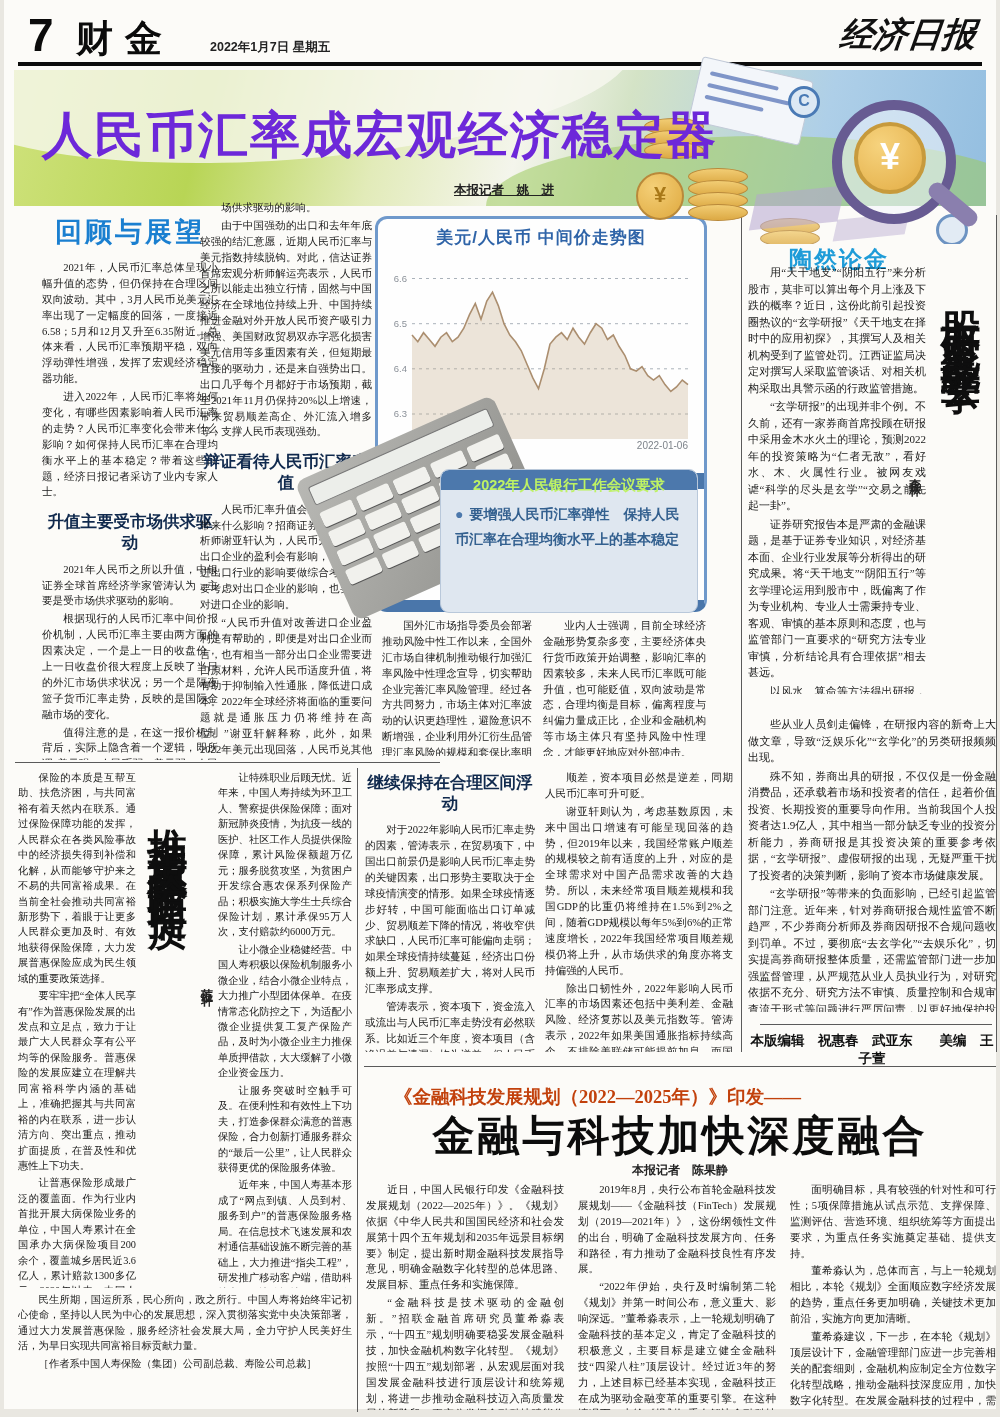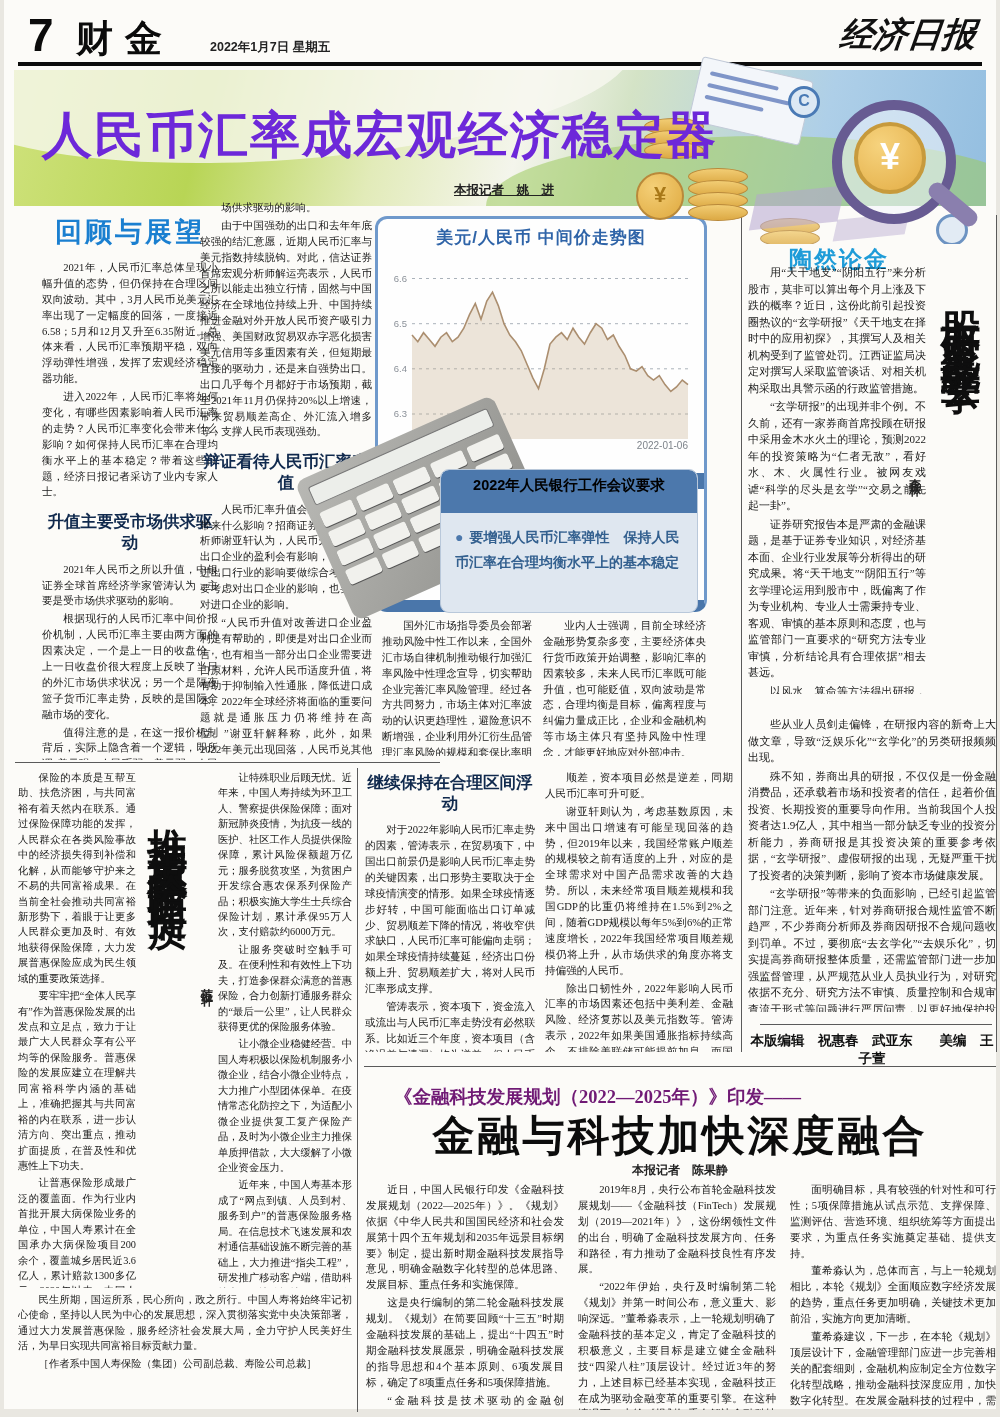--- a/index.html
+++ b/index.html
@@ -40,41 +40,41 @@
   .body-col p{margin:0 0 2px;text-indent:2em;}
   .subhead{font:700 16.5px/1.25 "Liberation Sans",sans-serif;text-align:center;color:#10294d;margin:11px 0 9px;text-indent:0 !important;}
   .review-title{font:900 27px "Liberation Sans",sans-serif;text-align:center;color:#1a7fd0;letter-spacing:3px;margin:2px 0 10px;}
 
   
   .chart-block{position:absolute;left:375px;top:216px;width:332px;height:396px;background:#fefefe;border:3px solid #6f99cb;border-radius:12px;border-bottom:12px solid #4a76aa;box-sizing:border-box;}
   .chart-title{text-align:center;font:900 17px "Liberation Sans",sans-serif;color:#2f64a8;margin:7px 0 2px;letter-spacing:1px;}
   .band{position:relative;height:16px;background:#4a76aa;margin-top:2px;}
   .band .qm{position:absolute;top:-6px;color:#fff;font:900 26px "DejaVu Serif",serif;letter-spacing:-2px;}
   .quote-card{position:absolute;right:6px;top:250px;width:256px;height:142px;background:#dfe7f0;border:1px solid #b9c8da;border-radius:9px;z-index:3;overflow:hidden;}
-  .quote-card .qtitle{height:43px;background:#4c78ac;color:#000000;font:900 14.5px/30px "Liberation Sans",sans-serif;text-align:center;border-radius:8px 8px 0 0;}
+  .quote-card .qtitle{height:20px;background:#4c78ac;color:#bef264;font:900 14.5px/30px "Liberation Sans",sans-serif;text-align:center;border-radius:8px 8px 0 0;}
   .quote-card .qbody{padding:12px 14px;font:700 14px/1.75 "Liberation Sans",sans-serif;color:#33608f;}
   .quote-card .dot{color:#4c78ac;margin-right:6px;}
   .calculator{position:absolute;left:316px;top:432px;width:216px;height:152px;background:linear-gradient(135deg,#b8b8b4,#8e8e8a);border-radius:10px;transform:rotate(-24deg);z-index:2;padding:10px;box-sizing:border-box;}
   .calculator .screen{height:18px;background:#eceeea;border:1px solid #777;border-radius:3px;margin-bottom:8px;}
   .calculator .keys{display:grid;grid-template-columns:repeat(5,1fr);gap:5px;}
   .calculator .keys b{display:block;height:16px;background:#f1f1ed;border-radius:3px;box-shadow:0 1px 0 #555;}
 
   
   .vrule{position:absolute;width:1px;background:#5a5a5a;}
   .hrule{position:absolute;height:1px;background:#5a5a5a;}
 
   
   .taoran{position:absolute;left:748px;top:244px;width:182px;text-align:center;font:900 23px "Liberation Sans",sans-serif;color:#1f9cd8;letter-spacing:2px;}
   .vtitle{position:absolute;writing-mode:vertical-rl;text-orientation:upright;font:900 40px "Liberation Sans",sans-serif;color:#0e0e0e;}
   .vauthor{position:absolute;writing-mode:vertical-rl;text-orientation:upright;font:700 12px "Liberation Serif",serif;color:#222;letter-spacing:3px;}
   .editors{position:absolute;left:748px;top:1032px;width:248px;text-align:center;font:900 13.5px "Liberation Serif",serif;color:#111;}
   .decor{position:absolute;left:746px;top:212px;width:250px;height:32px;overflow:hidden;opacity:.8;}
 
   
-  .ft-kicker{position:absolute;left:394px;top:1084px;font:700 18.5px "Liberation Serif",serif;color:#701a75;}
+  .ft-kicker{position:absolute;left:394px;top:1084px;font:700 18.5px "Liberation Serif",serif;color:#c2410c;}
   .ft-headline{position:absolute;left:364px;top:1108px;width:632px;text-align:center;font:900 42px "Liberation Sans",sans-serif;letter-spacing:3px;color:#0c0c0c;}
   .ft-byline{position:absolute;left:364px;top:1162px;width:632px;text-align:center;font:700 12px "Liberation Serif",serif;color:#222;}
 </style>
 </head>
 <body>
 
 <div class="page">
   <div class="sheet"></div>
 
   <div class="masthead">
@@ -253,39 +253,38 @@
         <p>保险的本质是互帮互助、扶危济困，与共同富裕有着天然内在联系。通过保险保障功能的发挥，人民群众在各类风险事故中的经济损失得到补偿和化解，从而能够守护来之不易的共同富裕成果。在当前全社会推动共同富裕新形势下，着眼于让更多人民群众更加及时、有效地获得保险保障，大力发展普惠保险应成为民生领域的重要政策选择。</p>
         <p>要牢牢把“全体人民享有”作为普惠保险发展的出发点和立足点，致力于让最广大人民群众享有公平均等的保险服务。普惠保险的发展应建立在理解共同富裕科学内涵的基础上，准确把握其与共同富裕的内在联系，进一步认清方向、突出重点，推动扩面提质，在普及性和优惠性上下功夫。</p>
         <p>让普惠保险形成最广泛的覆盖面。作为行业内首批开展大病保险业务的单位，中国人寿累计在全国承办大病保险项目200余个，覆盖城乡居民近3.6亿人，累计赔款1300多亿元。2020年以来，中国人寿又在18个省市开展47项城市定制型医疗补充保险项目，保障层次进一步提升，仅一年多时间覆盖近三千万名群众。</p>
       </div>
   </div>
   <div class="vtitle" style="left:141px;top:796px;height:478px;letter-spacing:9px;">推动普惠保险扩面提质</div>
   <div class="vauthor" style="left:198px;top:978px;">苏恒轩</div>
   <div class="body-col" style="left:218px;top:770px;width:134px;height:518px;font-size:10.3px;">
     <div>
         <p>让特殊职业后顾无忧。近年来，中国人寿持续为环卫工人、警察提供保险保障；面对新冠肺炎疫情，为抗疫一线的医护、社区工作人员提供保险保障，累计风险保额超万亿元；服务脱贫攻坚，为贫困户开发综合惠农保系列保险产品；积极实施大学生士兵综合保险计划，累计承保95万人次，支付赔款约6000万元。</p>
+        <p>让小微企业稳健经营。中国人寿积极以保险机制服务小微企业，结合小微企业特点，大力推广小型团体保单。在疫情常态化防控之下，为适配小微企业提供复工复产保险产品，及时为小微企业主力推保单质押借款，大大缓解了小微企业资金压力。</p>
         <p>让服务突破时空触手可及。在便利性和有效性上下功夫，打造参保群众满意的普惠保险，合力创新打通服务群众的“最后一公里”，让人民群众获得更优的保险服务体验。</p>
-        <p>让小微企业稳健经营。中国人寿积极以保险机制服务小微企业，结合小微企业特点，大力推广小型团体保单。在疫情常态化防控之下，为适配小微企业提供复工复产保险产品，及时为小微企业主力推保单质押借款，大大缓解了小微企业资金压力。</p>
         <p>近年来，中国人寿基本形成了“网点到镇、人员到村、服务到户”的普惠保险服务格局。在信息技术飞速发展和农村通信基础设施不断完善的基础上，大力推进“指尖工程”，研发推广移动客户端，借助科技力量解决偏远地区保险服务难题，让产品和服务触手可达。</p>
       </div>
   </div>
   <div class="body-col" style="left:18px;top:1292px;width:334px;height:118px;font-size:10.3px;">
     <div>
         <p>民生所期，国运所系，民心所向，政之所行。中国人寿将始终牢记初心使命，坚持以人民为中心的发展思想，深入贯彻落实党中央决策部署，通过大力发展普惠保险，服务经济社会发展大局，全力守护人民美好生活，为早日实现共同富裕目标贡献力量。</p>
         <p>［作者系中国人寿保险（集团）公司副总裁、寿险公司总裁］</p>
       </div>
   </div>
 
   <div class="ft-kicker">《金融科技发展规划（2022—2025年）》印发——</div>
   <div class="ft-headline">金融与科技加快深度融合</div>
   <div class="ft-byline">本报记者　陈果静</div>
   <div class="body-col" style="left:366px;top:1182px;width:198px;height:228px;">
     <div>
         <p>近日，中国人民银行印发《金融科技发展规划（2022—2025年）》。《规划》依据《中华人民共和国国民经济和社会发展第十四个五年规划和2035年远景目标纲要》制定，提出新时期金融科技发展指导意见，明确金融数字化转型的总体思路、发展目标、重点任务和实施保障。</p>
-        <p>这是央行编制的第二轮金融科技发展规划。《规划》在简要回顾“十三五”时期金融科技发展的基础上，提出“十四五”时期金融科技发展愿景，明确金融科技发展的指导思想和4个基本原则、6项发展目标，确定了8项重点任务和5项保障措施。</p>
         <p>“金融科技是技术驱动的金融创新。”招联金融首席研究员董希淼表示，“十四五”规划明确要稳妥发展金融科技，加快金融机构数字化转型。《规划》按照“十四五”规划部署，从宏观层面对我国发展金融科技进行顶层设计和统筹规划，将进一步推动金融科技迈入高质量发展的新阶段，更充分发挥金融科技赋能作用，增强金融服务实体经济的能力和效率。</p>
       </div>
   </div>
   <div class="body-col" style="left:578px;top:1182px;width:198px;height:228px;">
     <div>
         <p>2019年8月，央行公布首轮金融科技发展规划——《金融科技（FinTech）发展规划（2019—2021年）》，这份纲领性文件的出台，明确了金融科技发展方向、任务和路径，有力推动了金融科技良性有序发展。</p>
         <p>“2022年伊始，央行及时编制第二轮《规划》并第一时间公布，意义重大、影响深远。”董希淼表示，上一轮规划明确了金融科技的基本定义，肯定了金融科技的积极意义，主要目标是建立健全金融科技“四梁八柱”顶层设计。经过近3年的努力，上述目标已经基本实现，金融科技正在成为驱动金融变革的重要引擎。在这种情况下，本轮《规划》重在解决金融科技发展不平衡不充分等问题，推动金融科技健全治理体系，完善数字基础设施，促进金融与科技更深度融合、更持续发展，更好地满足数字经济时代提出的新要求、新任务。</p>
       </div>
   </div>
   <div class="body-col" style="left:790px;top:1182px;width:206px;height:228px;">

